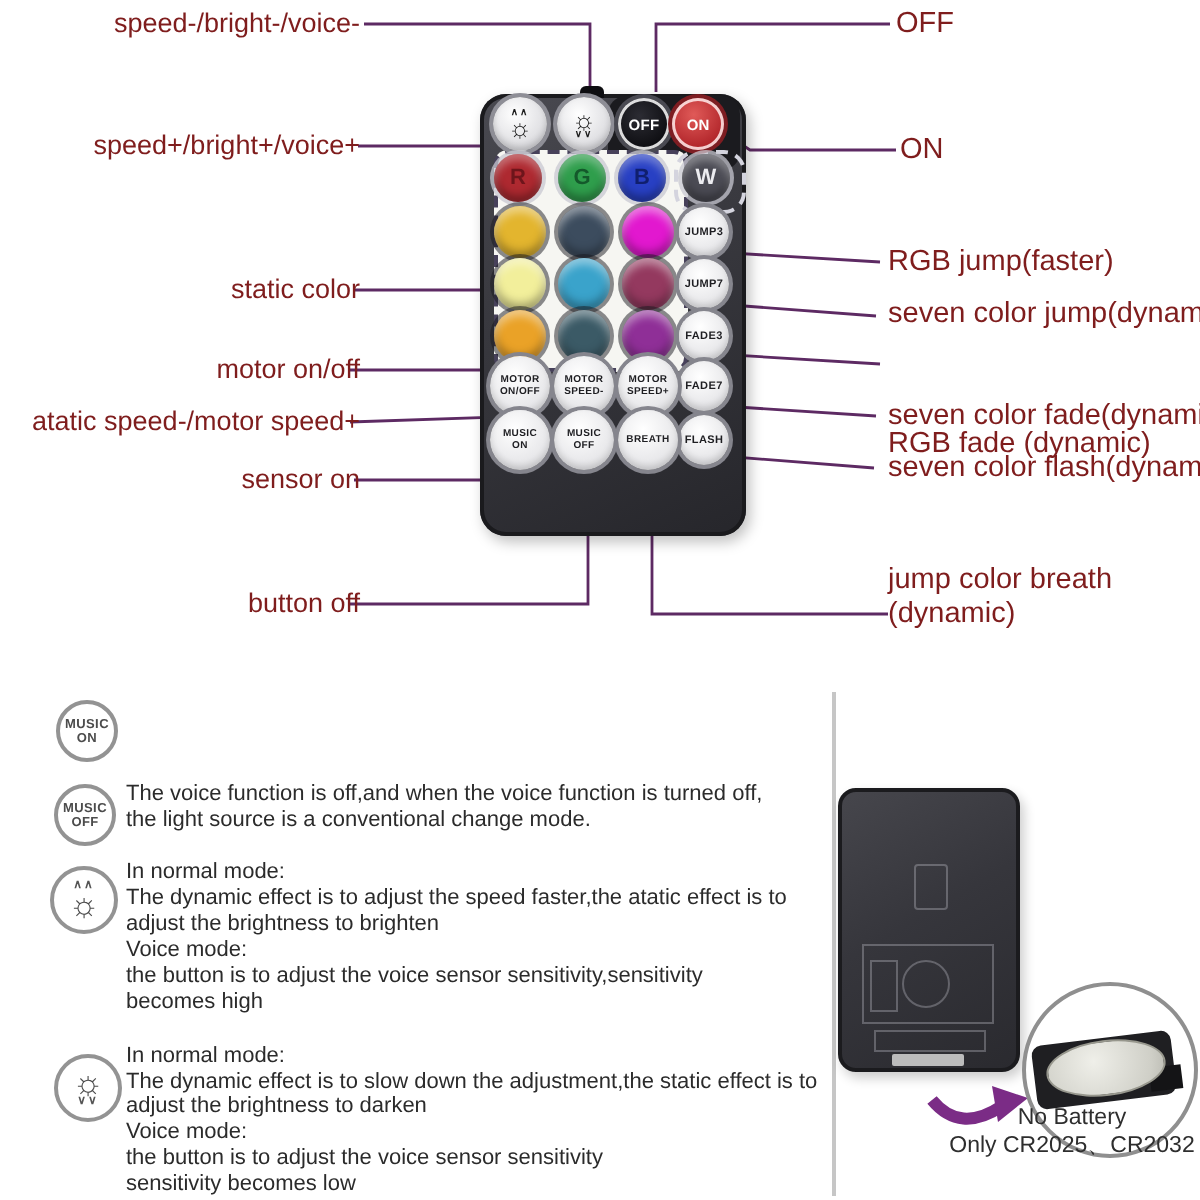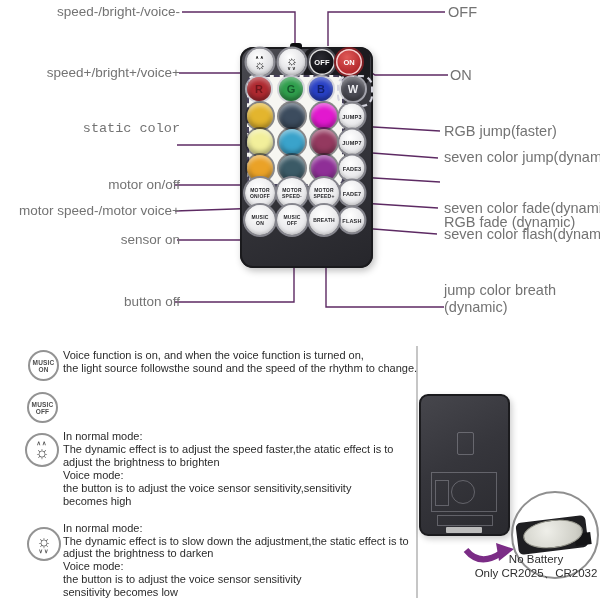--- a/index.html
+++ b/index.html
@@ -1,20 +1,20 @@
 <!DOCTYPE html>
 <html><head>
 <meta charset="utf-8">
 <style>
   html,body{margin:0;padding:0;background:#fff;}
   #stage{position:relative;width:600px;height:600px;background:#fff;overflow:hidden;
          font-family:"Liberation Sans",sans-serif;}
   svg.overlay{position:absolute;left:0;top:0;z-index:1;pointer-events:none;}
 
-  .lbl{position:absolute;white-space:nowrap;color:#737373;z-index:2;}
+  .lbl{position:absolute;white-space:nowrap;color:#7f1d1d;z-index:2;}
   .lbl.left{right:420px;text-align:right;font-size:13.5px;}
   .lbl.right{left:444px;text-align:left;font-size:14.5px;}
   .pre{white-space:pre-line;}
 
   
   #remote{position:absolute;left:240px;top:47px;width:133px;height:221px;z-index:2;
           background:linear-gradient(155deg,#4a4a51 0%,#39393f 40%,#26262b 100%);
           border-radius:13px;box-shadow:inset 0 0 0 2px #1a1a1d,2px 3px 7px rgba(0,0,0,.25);}
   #remote .nub{position:absolute;left:50px;top:-4px;width:12px;height:6px;background:#0d0d10;border-radius:3px 3px 0 0;}
   #remote .inset{position:absolute;left:64px;top:1px;width:66px;height:37px;background:#1b1b1f;border-radius:9px;}
@@ -99,23 +99,23 @@
       <path d="M437 234 L361 228"></path>
     </g>
     <g>
       <path d="M466 550 Q480 567 501 553" stroke="#7b2c86" stroke-width="6" fill="none"></path>
       <polygon points="496,543 514,549 499,561" fill="#7b2c86"></polygon>
     </g>
   </svg>
 
   <div class="lbl left" style="top:4px;">speed-/bright-/voice-</div>
   <div class="lbl left" style="top:65px;">speed+/bright+/voice+</div>
-  <div class="lbl left" style="top:121px;font-family:Liberation Mono, monospace;">static color</div>
+  <div class="lbl left" style="top:137px;">static color</div>
   <div class="lbl left" style="top:177px;">motor on/off</div>
-  <div class="lbl left" style="top:203px;">motor speed-/motor voice+</div>
+  <div class="lbl left" style="top:203px;">atatic speed-/motor speed+</div>
   <div class="lbl left" style="top:232px;">sensor on</div>
   <div class="lbl left" style="top:294px;">button off</div>
 
   <div class="lbl right" style="top:4px;left:448px;">OFF</div>
   <div class="lbl right" style="top:67px;left:450px;">ON</div>
   <div class="lbl right" style="top:123px;">RGB jump(faster)</div>
   <div class="lbl right" style="top:149px;">seven color jump(dynamic)</div>
   <div class="lbl right" style="top:174px;margin-top:40px;">RGB fade (dynamic)</div>
   <div class="lbl right" style="top:200px;">seven color fade(dynamic)</div>
   <div class="lbl right" style="top:226px;">seven color flash(dynamic)</div>
@@ -170,27 +170,27 @@
 ON</div>
     <div class="btn fn2-btn pre" style="left:52px;top:173px;">MUSIC
 OFF</div>
     <div class="btn fn2-btn" style="left:84px;top:173px;">BREATH</div>
   </div>
 
   <div class="exp-icon" style="left:28px;top:350px;width:27px;height:27px;">
     <span class="t pre">MUSIC
 ON</span>
   </div>
-  <div class="exp-text pre" style="top:349px;">Voice function is on, and when the voice function is turned on,
-the light source followsthe sound and the speed of the rhythm to change.</div>
 
   <div class="exp-icon" style="left:27px;top:392px;width:27px;height:27px;">
     <span class="t pre">MUSIC
 OFF</span>
   </div>
+  <div class="exp-text pre" style="top:391px;">The voice function is off,and when the voice function is turned off,
+the light source is a conventional change mode.</div>
 
   <div class="exp-icon" style="left:25px;top:433px;width:30px;height:30px;">
     <span class="arr">∧∧</span>
     <span class="sun">☼</span>
   </div>
   <div class="exp-text pre" style="top:430px;">In normal mode:
 The dynamic effect is to adjust the speed faster,the atatic effect is to
 adjust the brightness to brighten
 Voice mode:
 the button is to adjust the voice sensor sensitivity,sensitivity

